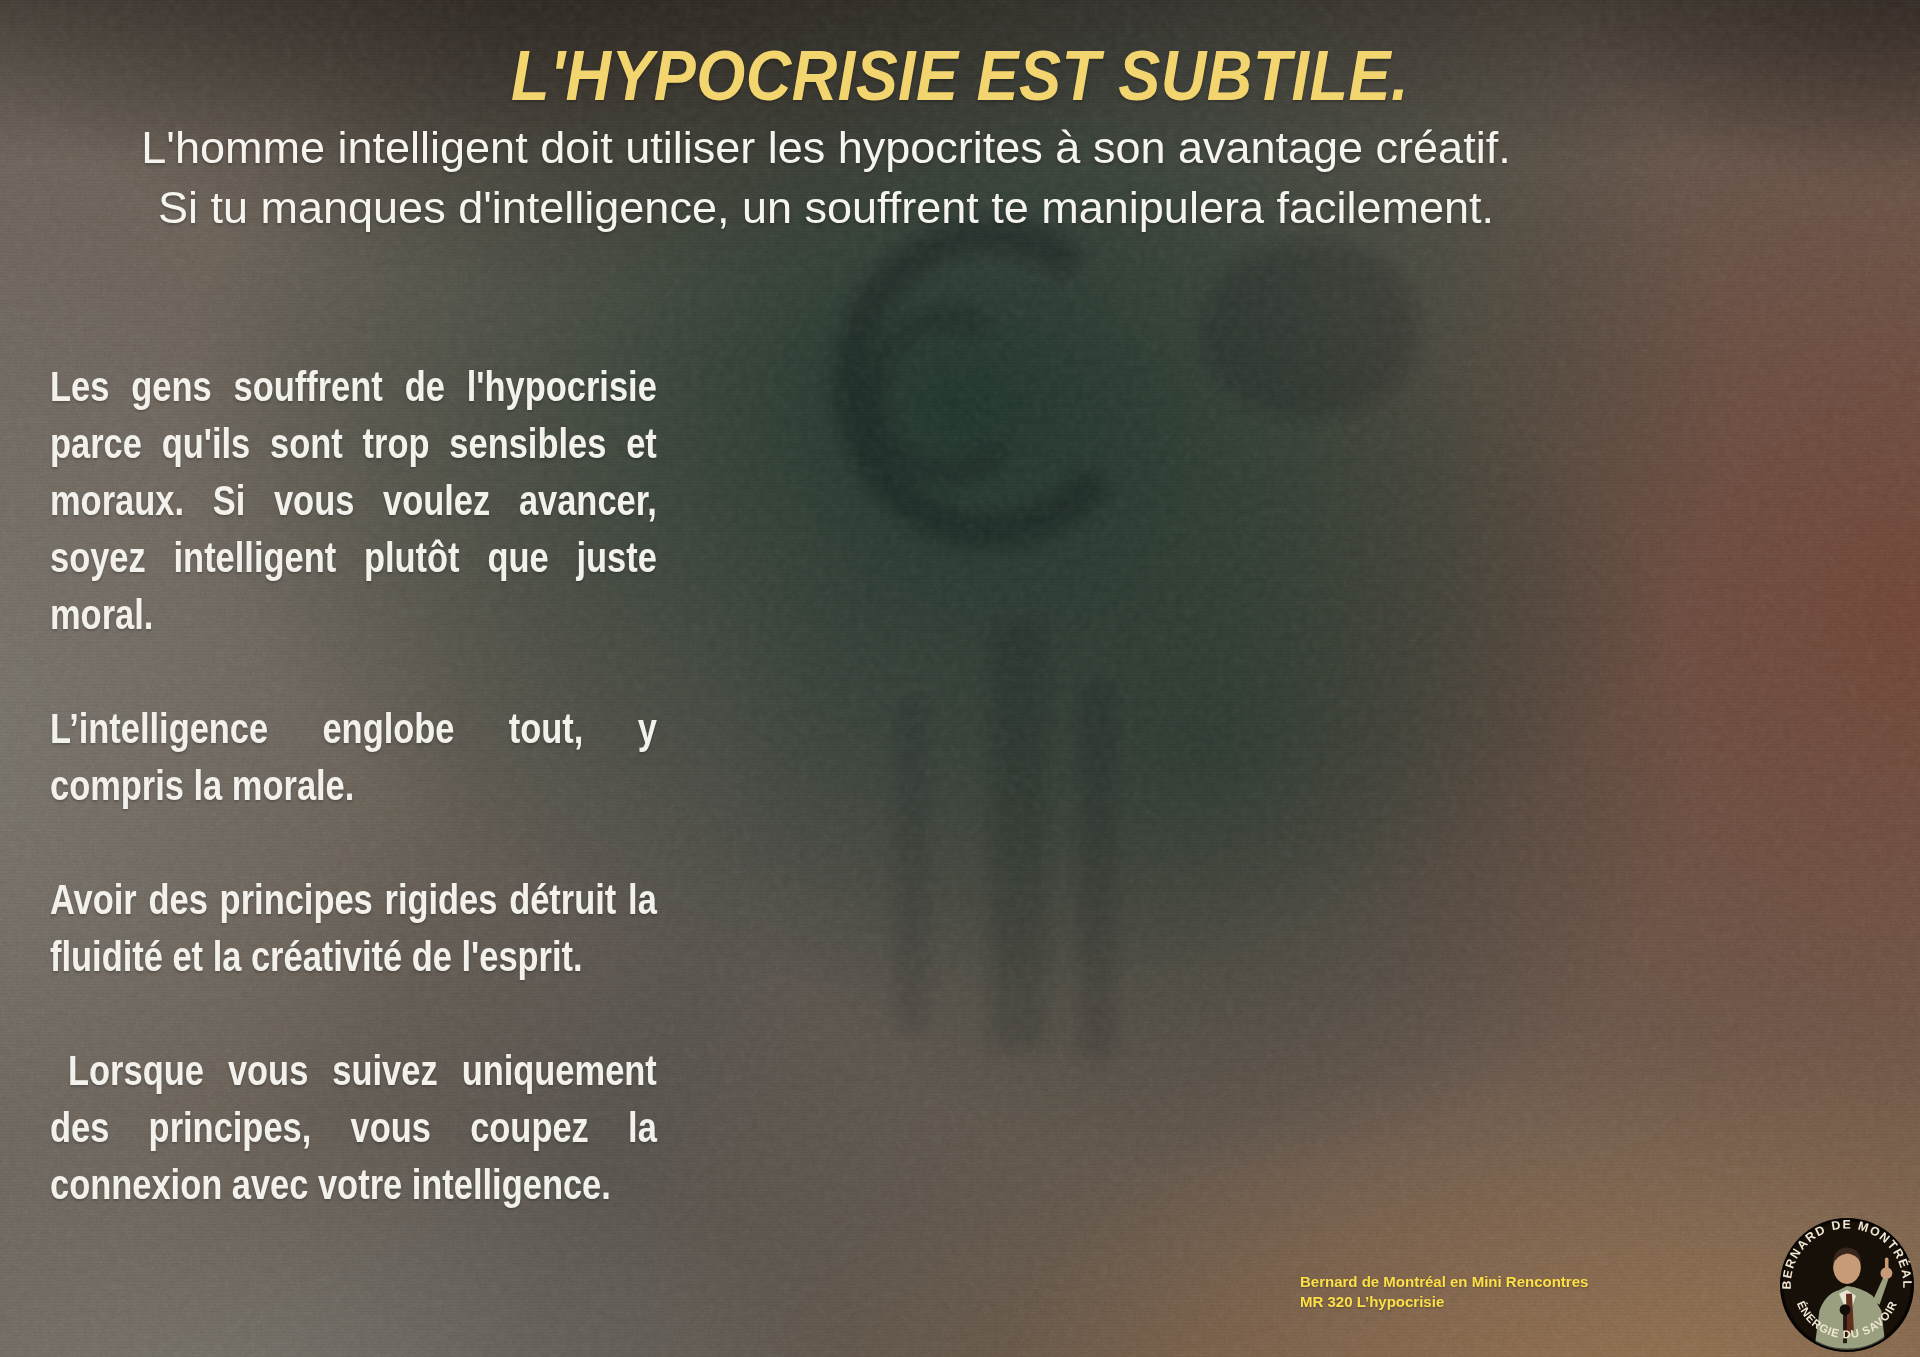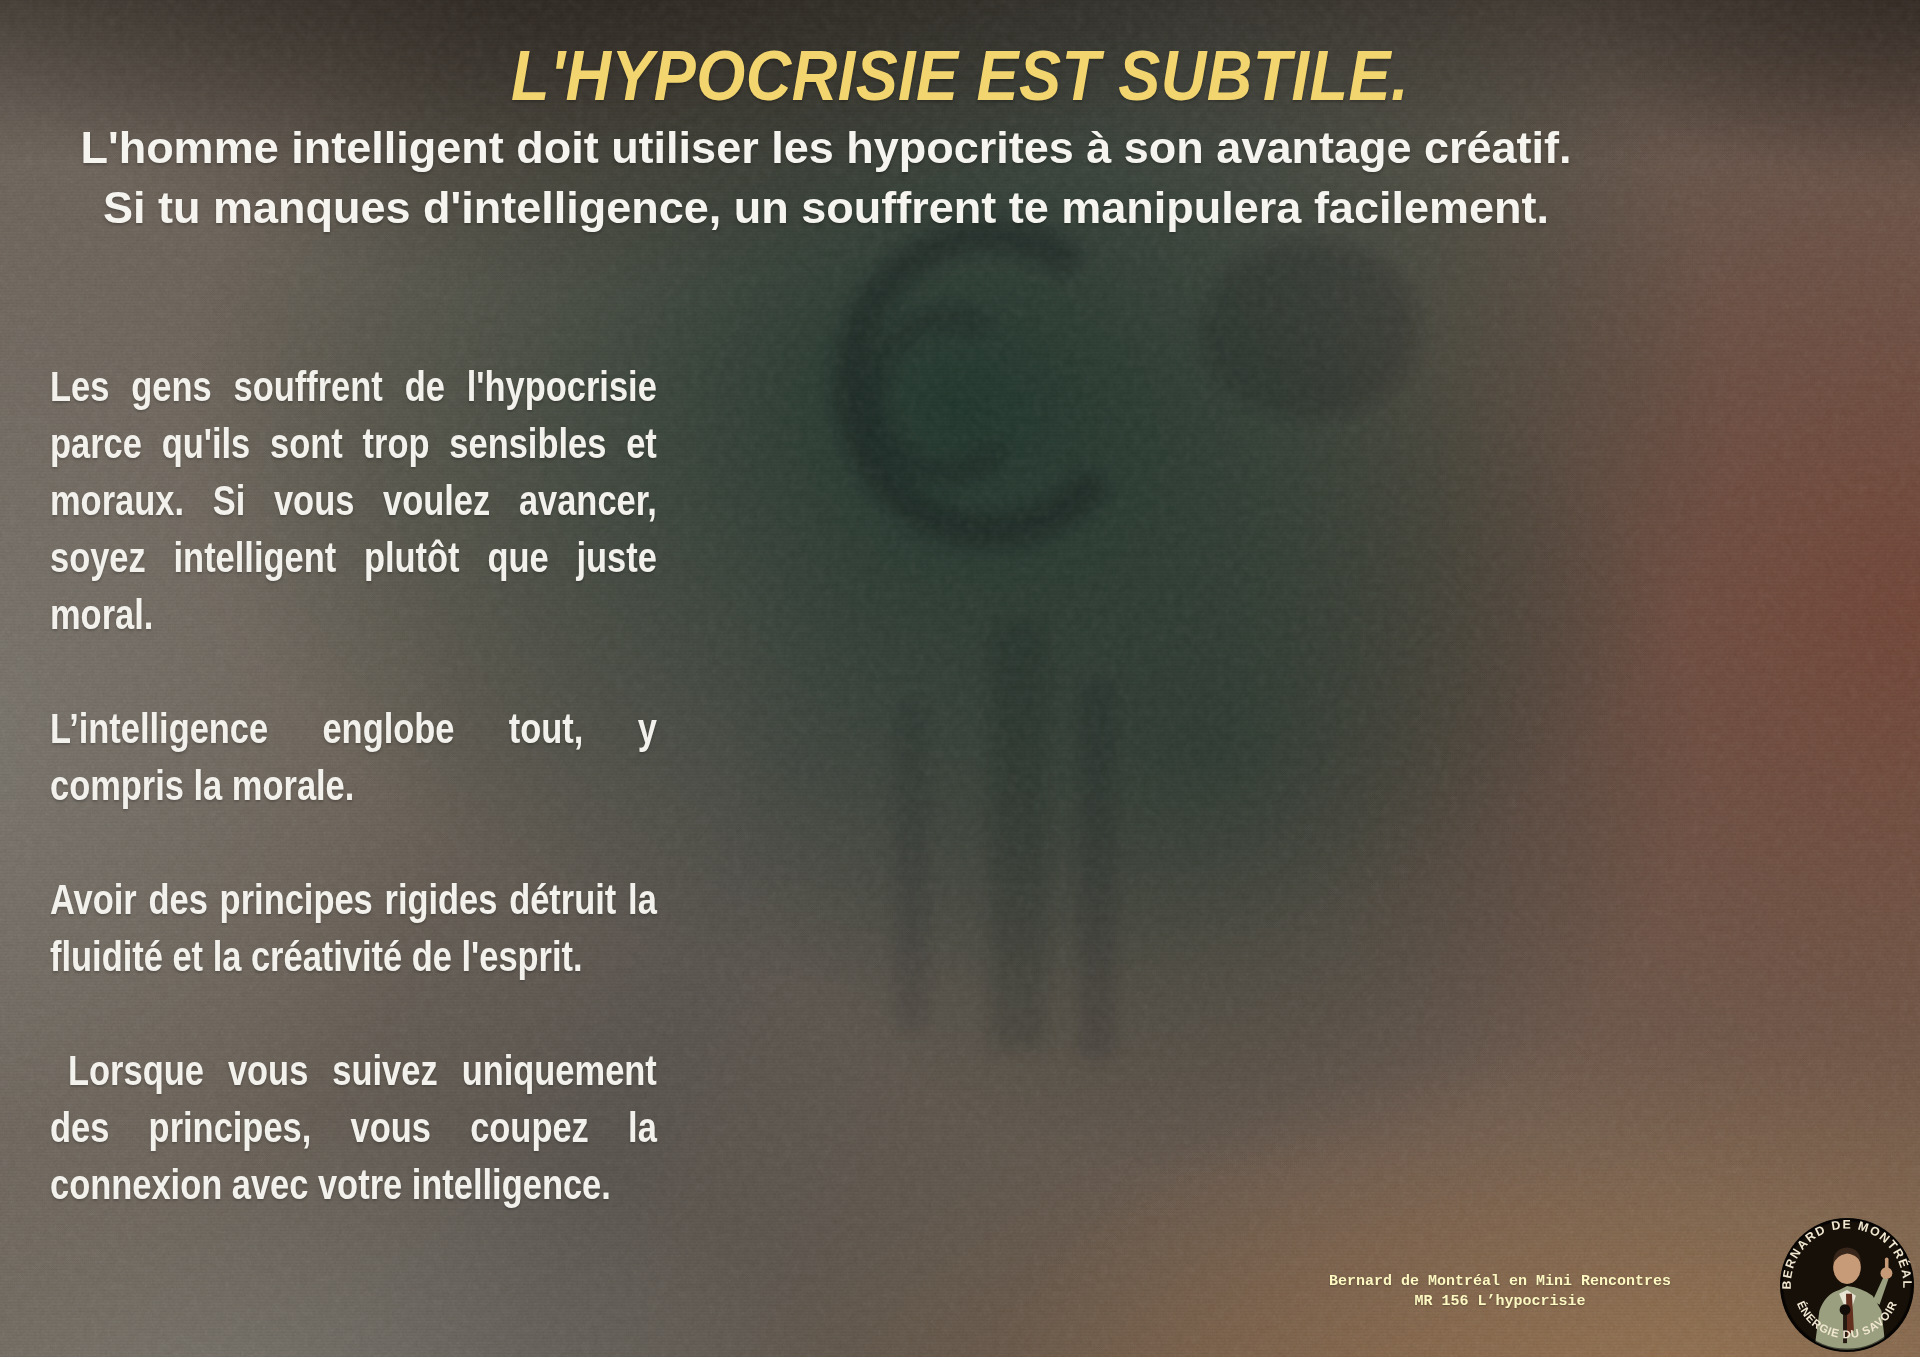--- a/index.html
+++ b/index.html
@@ -34,39 +34,38 @@
   .title {
     position:absolute; top:40px; left:0; width:1920px; margin:0;
     text-align:center; font-size:70px; line-height:72px;
     font-weight:bold; font-style:italic; color:#f3d56f;
     transform:scaleX(0.90); transform-origin:50% 0;
     letter-spacing:0.5px;
     text-shadow:0 2px 3px rgba(0,0,0,0.25);
   }
   .subtitle {
     position:absolute; top:118px; left:0; width:1652px;
-    text-align:center; font-size:45px; line-height:60px; font-weight:bold;
+    text-align:center; font-size:45px; line-height:60px; font-weight:normal;
     color:#f6f4ef; text-shadow:0 2px 3px rgba(0,0,0,0.25);
   }
   .body-col {
     position:absolute; left:50px; top:358px; width:740px;
     transform:scaleX(0.82); transform-origin:0 0;
     color:#f3f1ec; font-weight:bold; font-size:42px; line-height:57px;
     text-shadow:0 2px 3px rgba(0,0,0,0.22);
   }
   .para { margin:0 0 57px 0; }
   .pline { text-align:justify; text-align-last:justify; }
   .pline.final { text-align-last:left; }
   .pline.indent { text-indent:22px; }
   .attribution {
     position:absolute; left:1300px; top:1272px; width:400px;
-    text-align:center; color:#fef9c3; font-weight:bold;
+    text-align:left; color:#fde047; font-weight:bold;
     font-size:15px; line-height:20px;
     text-shadow:0 1px 2px rgba(0,0,0,0.3);
-    font-family:Liberation Mono, monospace;
   }
   .logo { position:absolute; left:1778px; top:1216px; }
   .logo text { font-family:"Liberation Sans", sans-serif; font-weight:bold; fill:#f2e8d2; }
 </style>
 </head>
 <body>
 
 <div class="canvas">
   <div class="bg"></div>
 
@@ -127,21 +126,21 @@
       </div>
       <div class="para">
         <div class="pline indent">Lorsque vous suivez uniquement</div>
         <div class="pline">des principes, vous coupez la</div>
         <div class="pline final">connexion avec votre intelligence.</div>
       </div>
     </div>
 
   <div class="attribution">
       <div class="attr-line">Bernard de Montréal en Mini Rencontres</div>
-      <div class="attr-line">MR 156 L’hypocrisie</div>
+      <div class="attr-line">MR 320 L’hypocrisie</div>
     </div>
 
   <svg class="logo" width="138" height="138" viewBox="0 0 140 140">
     <defs>
       <clipPath id="lc">
           <circle cx="70" cy="70" r="66"></circle>
         </clipPath>
       <path id="arcTop" d="M 13.9,79.9 A 57,57 0 1 1 126.1,79.9" fill="none"></path>
       <path id="arcBot" d="M 19.3,88.5 A 54,54 0 0 0 120.7,88.5" fill="none"></path>
     </defs>

